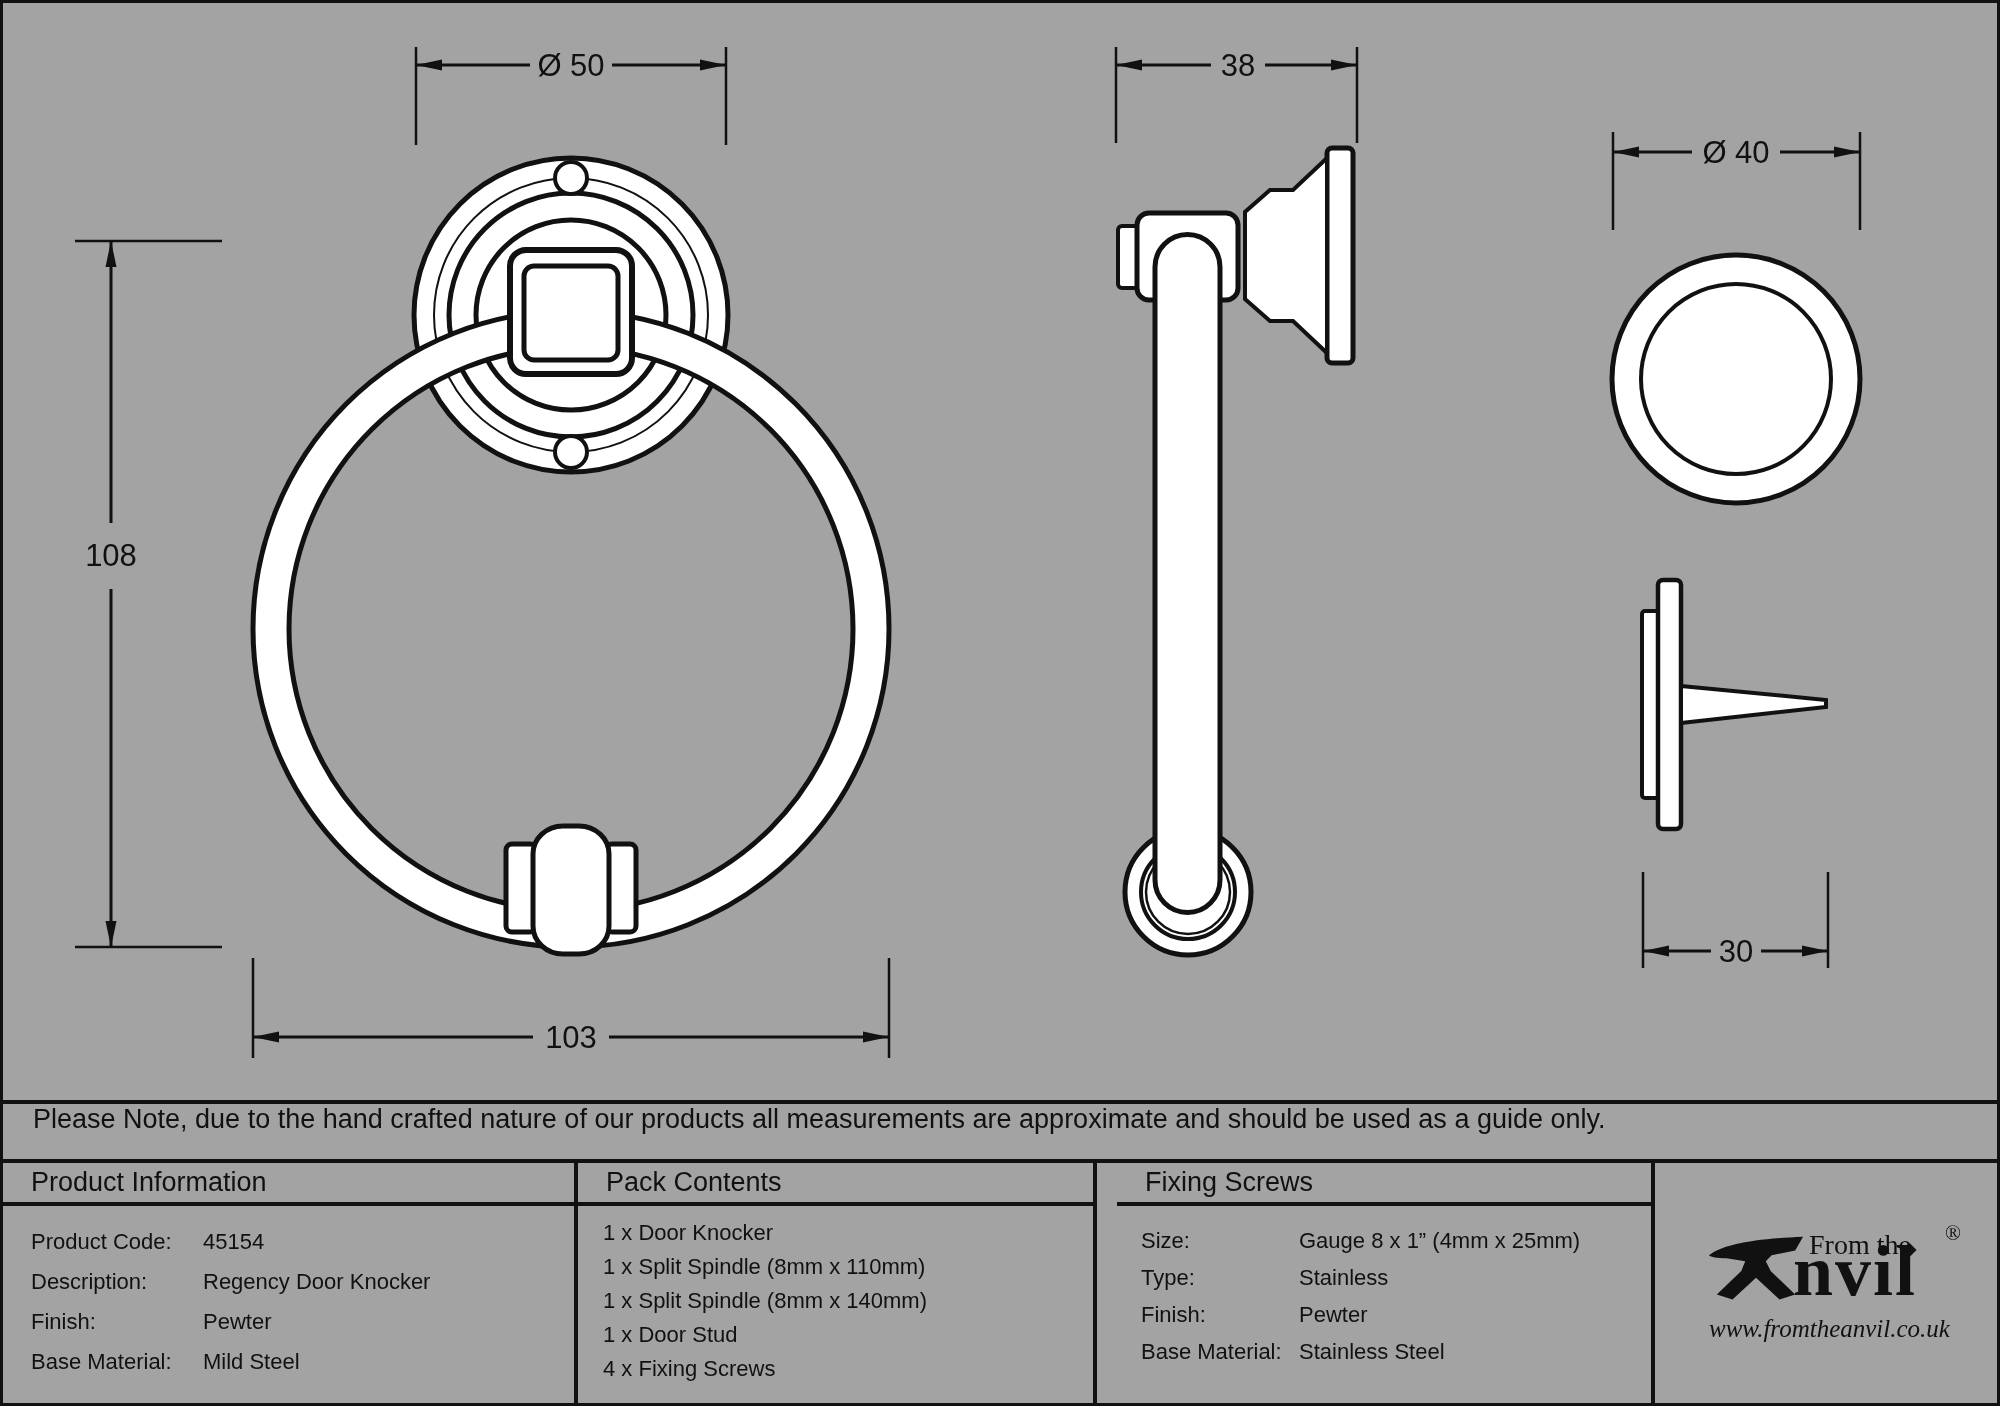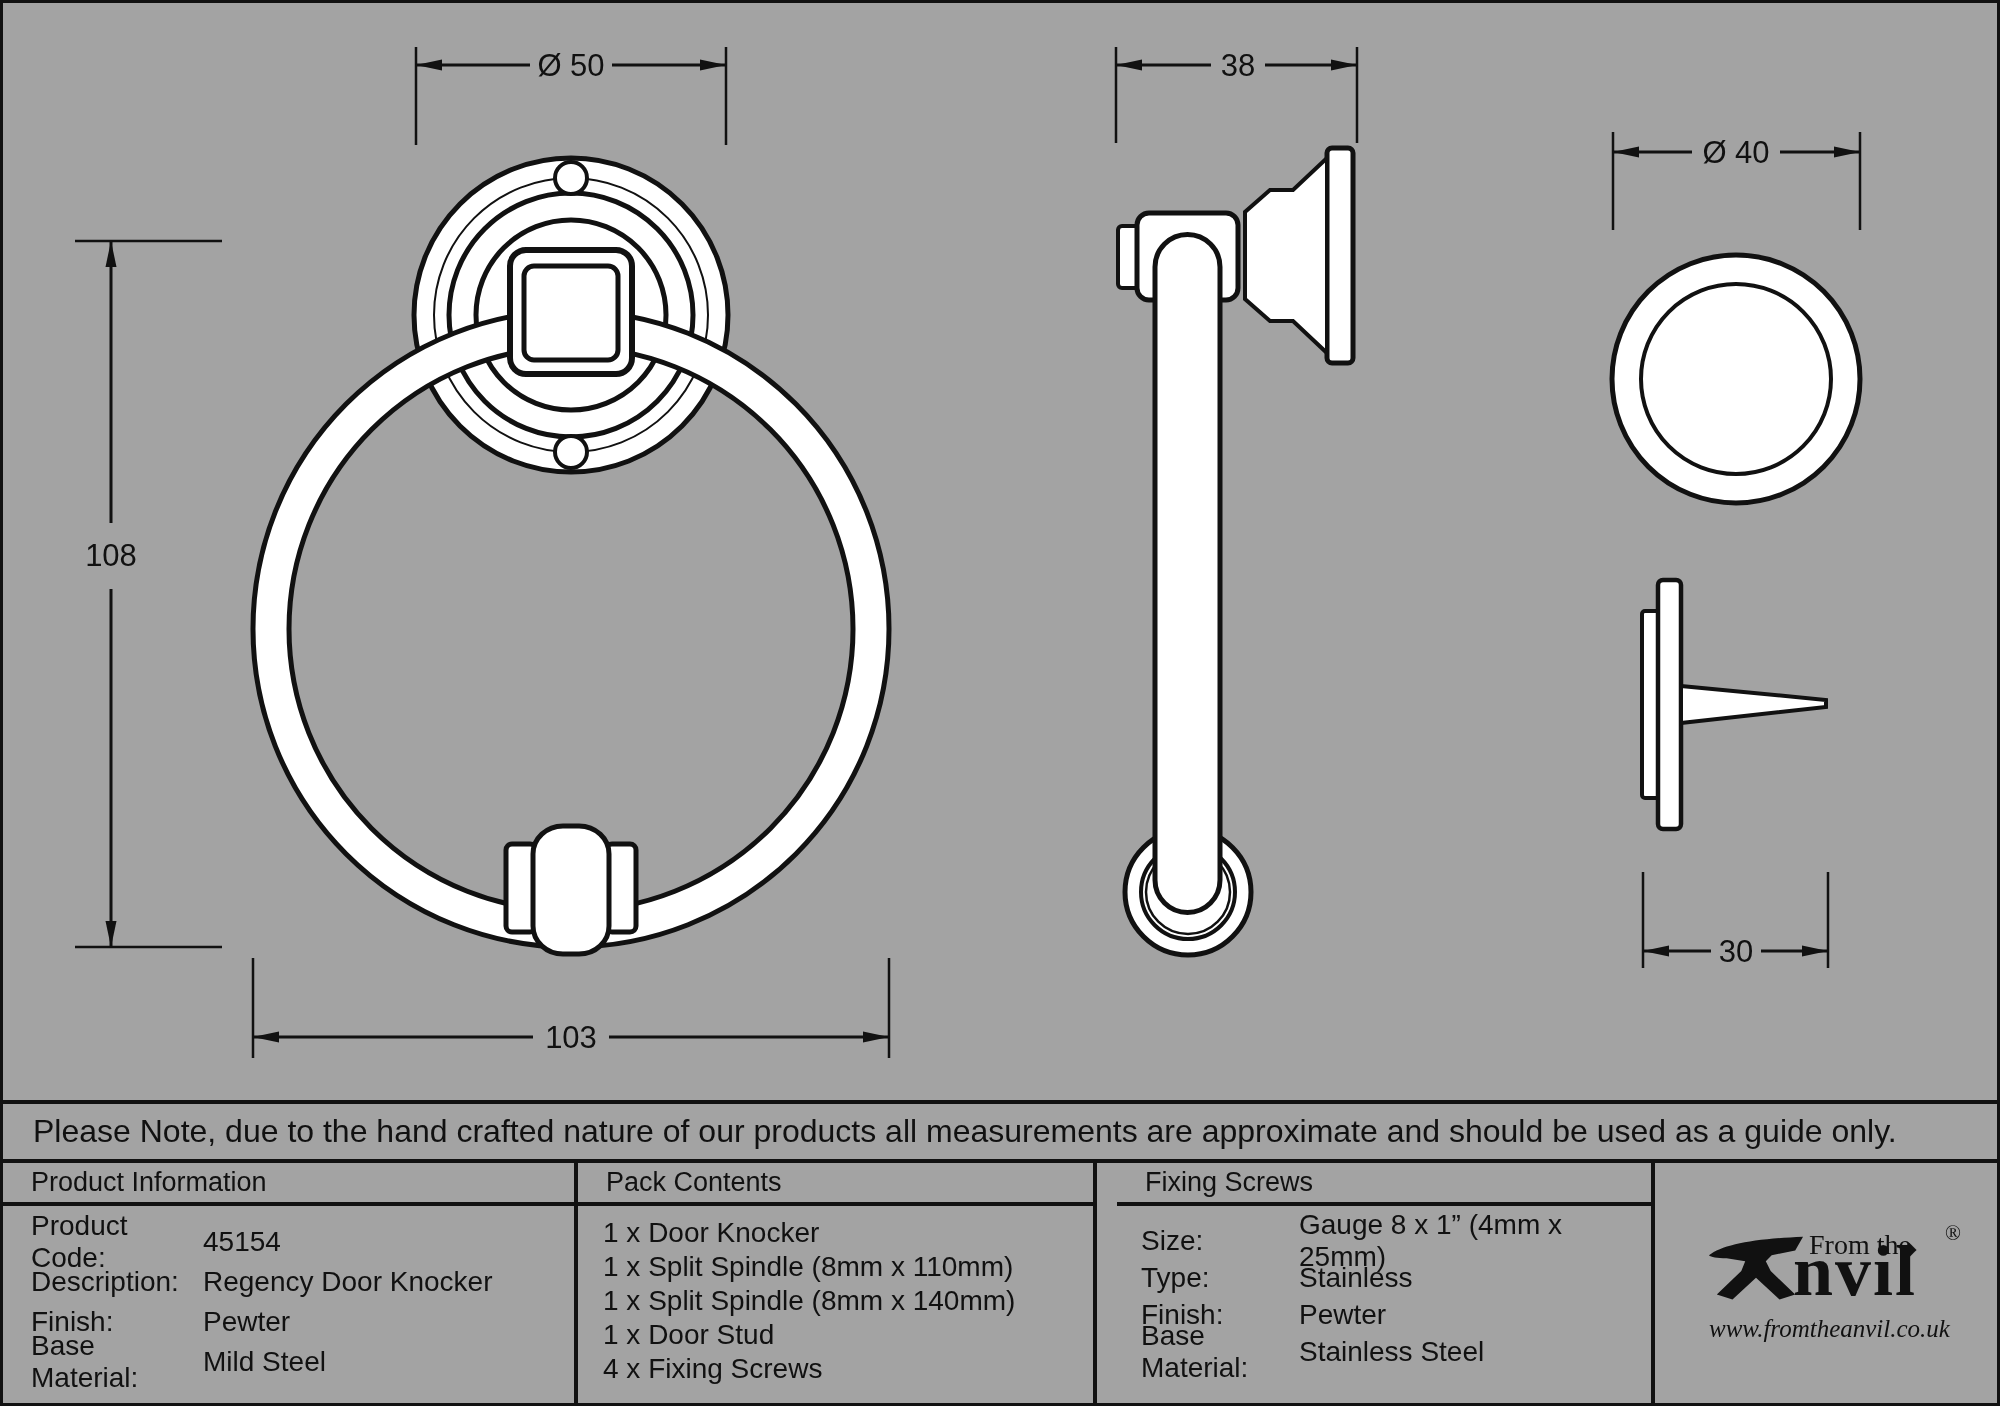--- a/index.html
+++ b/index.html
@@ -14,43 +14,43 @@
     overflow:hidden;
   }
   .drawing-svg{position:absolute;top:0;left:0;}
   svg text{font-family:"Liberation Sans", sans-serif;}
 
   
   .note-row{
     position:absolute;left:0;top:1097px;width:1994px;height:63px;
     border-top:4px solid #111;border-bottom:4px solid #111;
     box-sizing:border-box;
-    display:flex;align-items:center;
-    font-size:32px;
+    display:flex;
+    font-size:27px;
     padding-left:30px;
   }
 
   
   .info-table{
     position:absolute;left:0;top:1160px;width:1994px;height:240px;
     display:flex;
   }
   .col{box-sizing:border-box;height:240px;}
   .col + .col{border-left:4px solid #111;}
   .col-product{width:571px;}
   .col-pack{width:519px;}
   .col-screws{width:558px;padding-left:20px;}
   .col-logo{flex:1;position:relative;text-decoration:underline;}
   .col-header{
     height:43px;box-sizing:border-box;
     border-bottom:4px solid #111;
     display:flex;align-items:center;
     font-size:27px;padding-left:28px;
   }
-  .col-body{font-size:28px;}
+  .col-body{font-size:22px;}
   .kv-row{display:flex;}
   .col-product .col-body{padding:16px 0 0 28px;}
   .col-product .kv-row{height:40px;align-items:center;}
   .col-product .kv-label{width:172px;flex:0 0 172px;}
   .col-screws .col-body{padding:16px 0 0 24px;}
   .col-screws .kv-row{height:37px;align-items:center;}
   .col-screws .kv-label{width:158px;flex:0 0 158px;}
   .col-pack .col-body{padding:10px 8px 0 25px;}
   .pack-item{height:34px;display:flex;align-items:center;}
 

